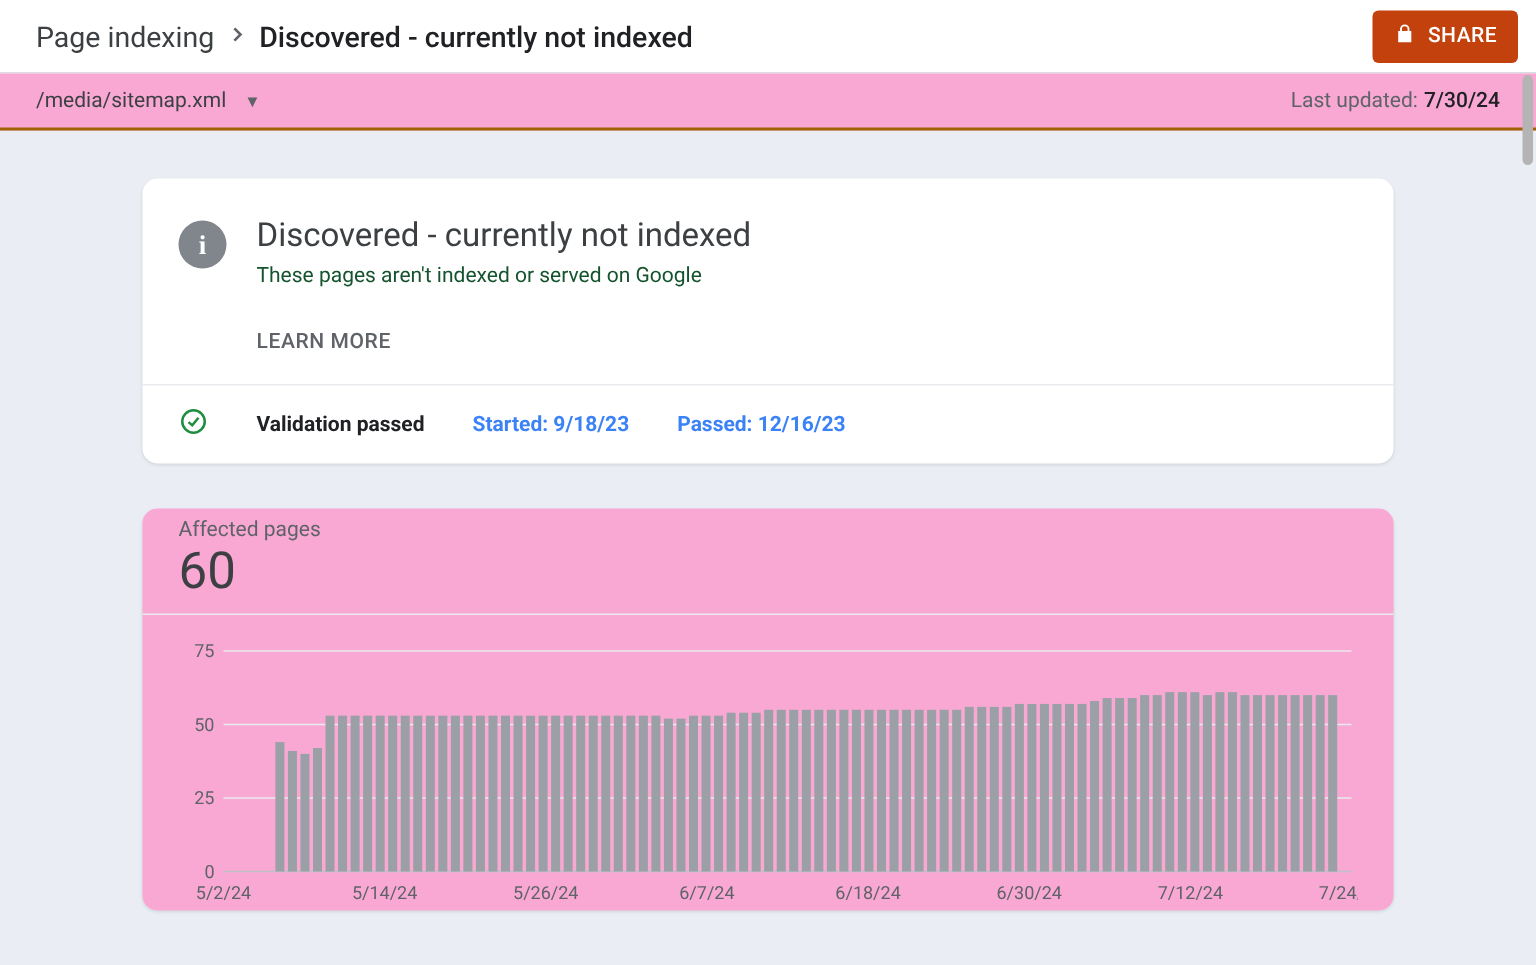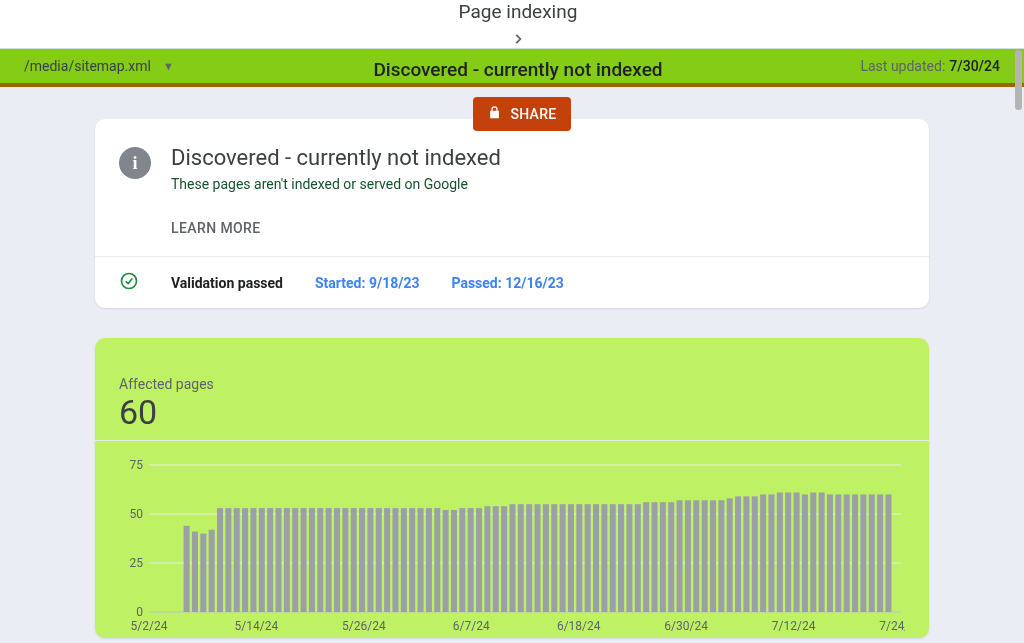--- a/index.html
+++ b/index.html
@@ -14,21 +14,20 @@
   }
   
   .header {
     height: 49px;
     background: #fff;
     border-bottom: 1px solid #dadce0;
     display: flex;
     align-items: center;
     padding: 0 12px 0 24px;
     gap: 8px;
-    flex-direction: column;
   }
   .breadcrumb-root {
     color: #3c4043;
     font-size: 19px;
   }
   .breadcrumb-chevron {
     color: #5f6368;
     font-size: 16px;
   }
   .breadcrumb-leaf {
@@ -58,22 +57,22 @@
     font-weight: 500;
     letter-spacing: 0.3px;
     padding: 8px 14px;
     border-radius: 4px;
     cursor: pointer;
     margin-left: 8px;
   }
   
   .subbar {
     height: 38px;
-    background: #84cc16;
-    border-bottom: 4px solid #a16207;
+    background: #f9a8d4;
+    border-bottom: 2px solid #a16207;
     display: flex;
     align-items: center;
     padding: 0 24px;
     font-size: 14px;
     color: #3c4043;
   }
   .sitemap-dd {
     display: flex;
     align-items: center;
     gap: 12px;
@@ -141,26 +140,26 @@
     gap: 32px;
   }
   .check-icon {
     color: #1e8e3e;
     flex-shrink: 0;
   }
   .validation-label { font-weight: 700; color: #202124; }
   .validation-started, .validation-passed { color: #3b82f6; font-weight: bold; }
   
   .chart-card {
-    background: #bef264;
+    background: #f9a8d4;
     border-radius: 10px;
     box-shadow: 0 1px 2px rgba(60,64,67,0.12);
     width: 834px;
     margin: 0 auto;
-    padding-top: 38px;
+    padding-top: 6px;
   }
   .affected-label {
     font-size: 14px;
     color: #5f6368;
     padding: 0 24px;
   }
   .affected-value {
     font-size: 34px;
     color: #3c4043;
     padding: 0 24px 8px 24px;

